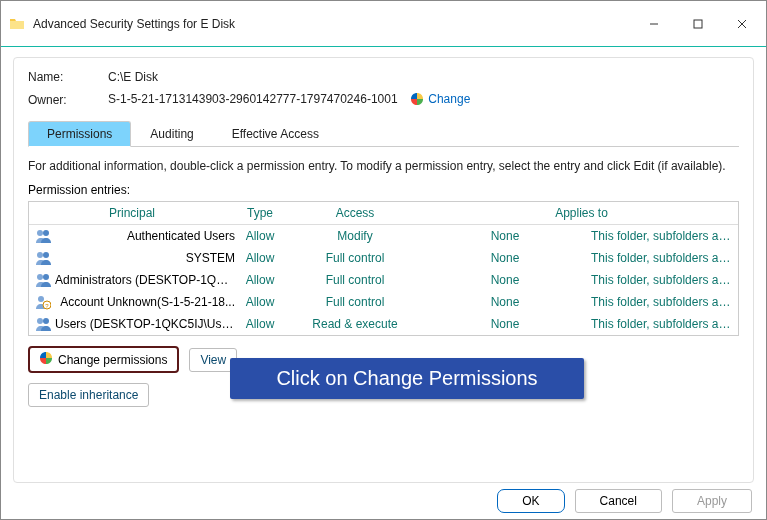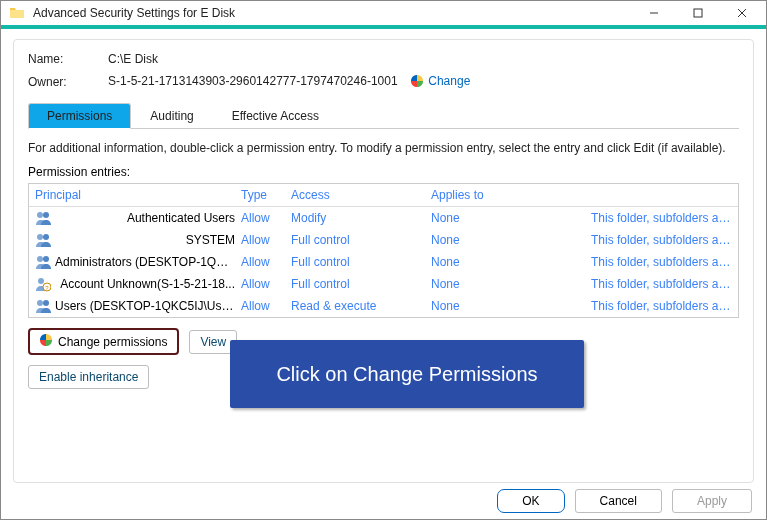--- a/index.html
+++ b/index.html
@@ -1,53 +1,53 @@
 <!DOCTYPE html>
 <html><head>
 <meta charset="utf-8">
 <style>
   * { box-sizing: border-box; font-family: "Segoe UI", Tahoma, sans-serif; }
   body { margin: 0; background: #fff; width: 767px; height: 520px; overflow: hidden; font-size: 12px; color: #000; }
   .window { width: 767px; height: 520px; border: 1px solid #888; background: #fff; display: flex; flex-direction: column; }
-  .titlebar { display: flex; align-items: center; height: 28px; padding: 0 2px 0 8px; border-bottom: 4px solid #14b8a6; }
+  .titlebar { display: flex; align-items: center; height: 46px; padding: 0 2px 0 8px; border-bottom: 1px solid #14b8a6; }
   .titlebar .ticon { width: 16px; height: 16px; margin-right: 8px; }
   .titlebar .title { flex: 1; font-size: 12px; color: #222; }
   .wbtn { width: 44px; height: 28px; display: flex; align-items: center; justify-content: center; color: #333; }
   .wbtn svg { width: 10px; height: 10px; }
   .client { flex: 1; padding: 10px 12px 6px 12px; position: relative; display: flex; flex-direction: column; }
   .inner { border: 1px solid #e0e0e0; border-radius: 4px; flex: 1; padding: 12px 14px 10px 14px; display: flex; flex-direction: column; position: relative; }
   .row { display: flex; align-items: center; margin-bottom: 8px; }
   .row .lbl { width: 80px; color: #222; }
   .row .val { color: #222; }
   .shield { display:inline-block; vertical-align:-2px; margin-right:2px;}
   .link { color: #0067c0; cursor: pointer; }
   .tabs { display: flex; border-bottom: 1px solid #ccc; margin-top: 4px; }
   .tab { padding: 5px 18px; font-size: 12px; color: #222; border: 1px solid transparent; border-bottom: none; cursor: pointer; position: relative; top: 1px; }
-  .tab.active { border-color: #ccc; border-bottom: 1px solid #fff; background: #0ea5e9; border-top-left-radius: 3px; border-top-right-radius: 3px; }
+  .tab.active { border-color: #ccc; border-bottom: 1px solid #fff; background: #7dd3fc; border-top-left-radius: 3px; border-top-right-radius: 3px; }
   .info { margin: 12px 0 10px 0; color: #222; }
   .subhdr { margin-bottom: 4px; }
   .grid { border: 1px solid #ccc; }
   .ghead { display: flex; border-bottom: 1px solid #ddd; background: #fff; }
-  .gcol { padding: 4px 6px; font-size: 12px; color: #3b82f6; }
+  .gcol { padding: 4px 6px; font-size: 12px; color: #0f766e; text-align: center; }
   .c1 { width: 206px; } .c2 { width: 50px; } .c3 { width: 140px; } .c4 { width: 160px; } .c5 { flex: 1; }
   .gbody { }
   .grow { display: flex; align-items: center; padding: 2px 0; }
   .grow .gcol { padding: 2px 6px; white-space: nowrap; overflow: hidden; text-overflow: ellipsis; }
   .picon { width: 16px; height: 16px; flex: 0 0 16px; margin: 0 4px 0 6px; }
   .c1inner { display: flex; align-items: center; width: 206px; justify-content: space-between; }
   .c1inner span { overflow: hidden; text-overflow: ellipsis; white-space: nowrap; }
   .btnrow { display: flex; gap: 10px; margin-top: 10px; align-items: center; }
   .btn { padding: 4px 10px; border: 1px solid #bdbdbd; border-radius: 3px; background: #fff; font-size: 12px; cursor: pointer; display: inline-flex; align-items: center; gap: 4px; }
   .btn.disabled { color: #0c4a6e; }
   .btn.highlight { border: 2px solid #5a1818; border-radius: 4px; }
   .footer { display: flex; justify-content: flex-end; gap: 10px; padding: 6px 2px 0 2px; }
   .fbtn { padding: 4px 24px; border: 1px solid #bdbdbd; border-radius: 3px; background: #fff; font-size: 12px; cursor: pointer; }
   .fbtn.primary { border-color: #0067c0; border-radius: 7px; }
   .fbtn.disabled { color: #9a9a9a; }
-  .callout { position: absolute; left: 216px; top: 300px; width: 354px; height: 68px; background: #2a4ea8; color: #fff; display: flex; align-items: center; justify-content: center; font-size: 20px; border-radius: 2px; box-shadow: 2px 2px 3px rgba(0,0,0,.3); pointer-events: none; }
+  .callout { position: absolute; left: 216px; top: 300px; width: 354px; height: 41px; background: #2a4ea8; color: #fff; display: flex; align-items: center; justify-content: center; font-size: 20px; border-radius: 2px; box-shadow: 2px 2px 3px rgba(0,0,0,.3); pointer-events: none; }
   .callout-tail { position: absolute; left: 164px; top: 345px; width: 0; height: 0; pointer-events: none; }
 </style>
 </head>
 <body>
 
 <div class="window">
   <div class="titlebar">
     <svg class="ticon" viewBox="0 0 16 16">
         <path fill="#f7c948" d="M1 3h5l1 2h8v8H1z"></path>
         <path fill="#fce38a" d="M1 5h14v8H1z"></path>

